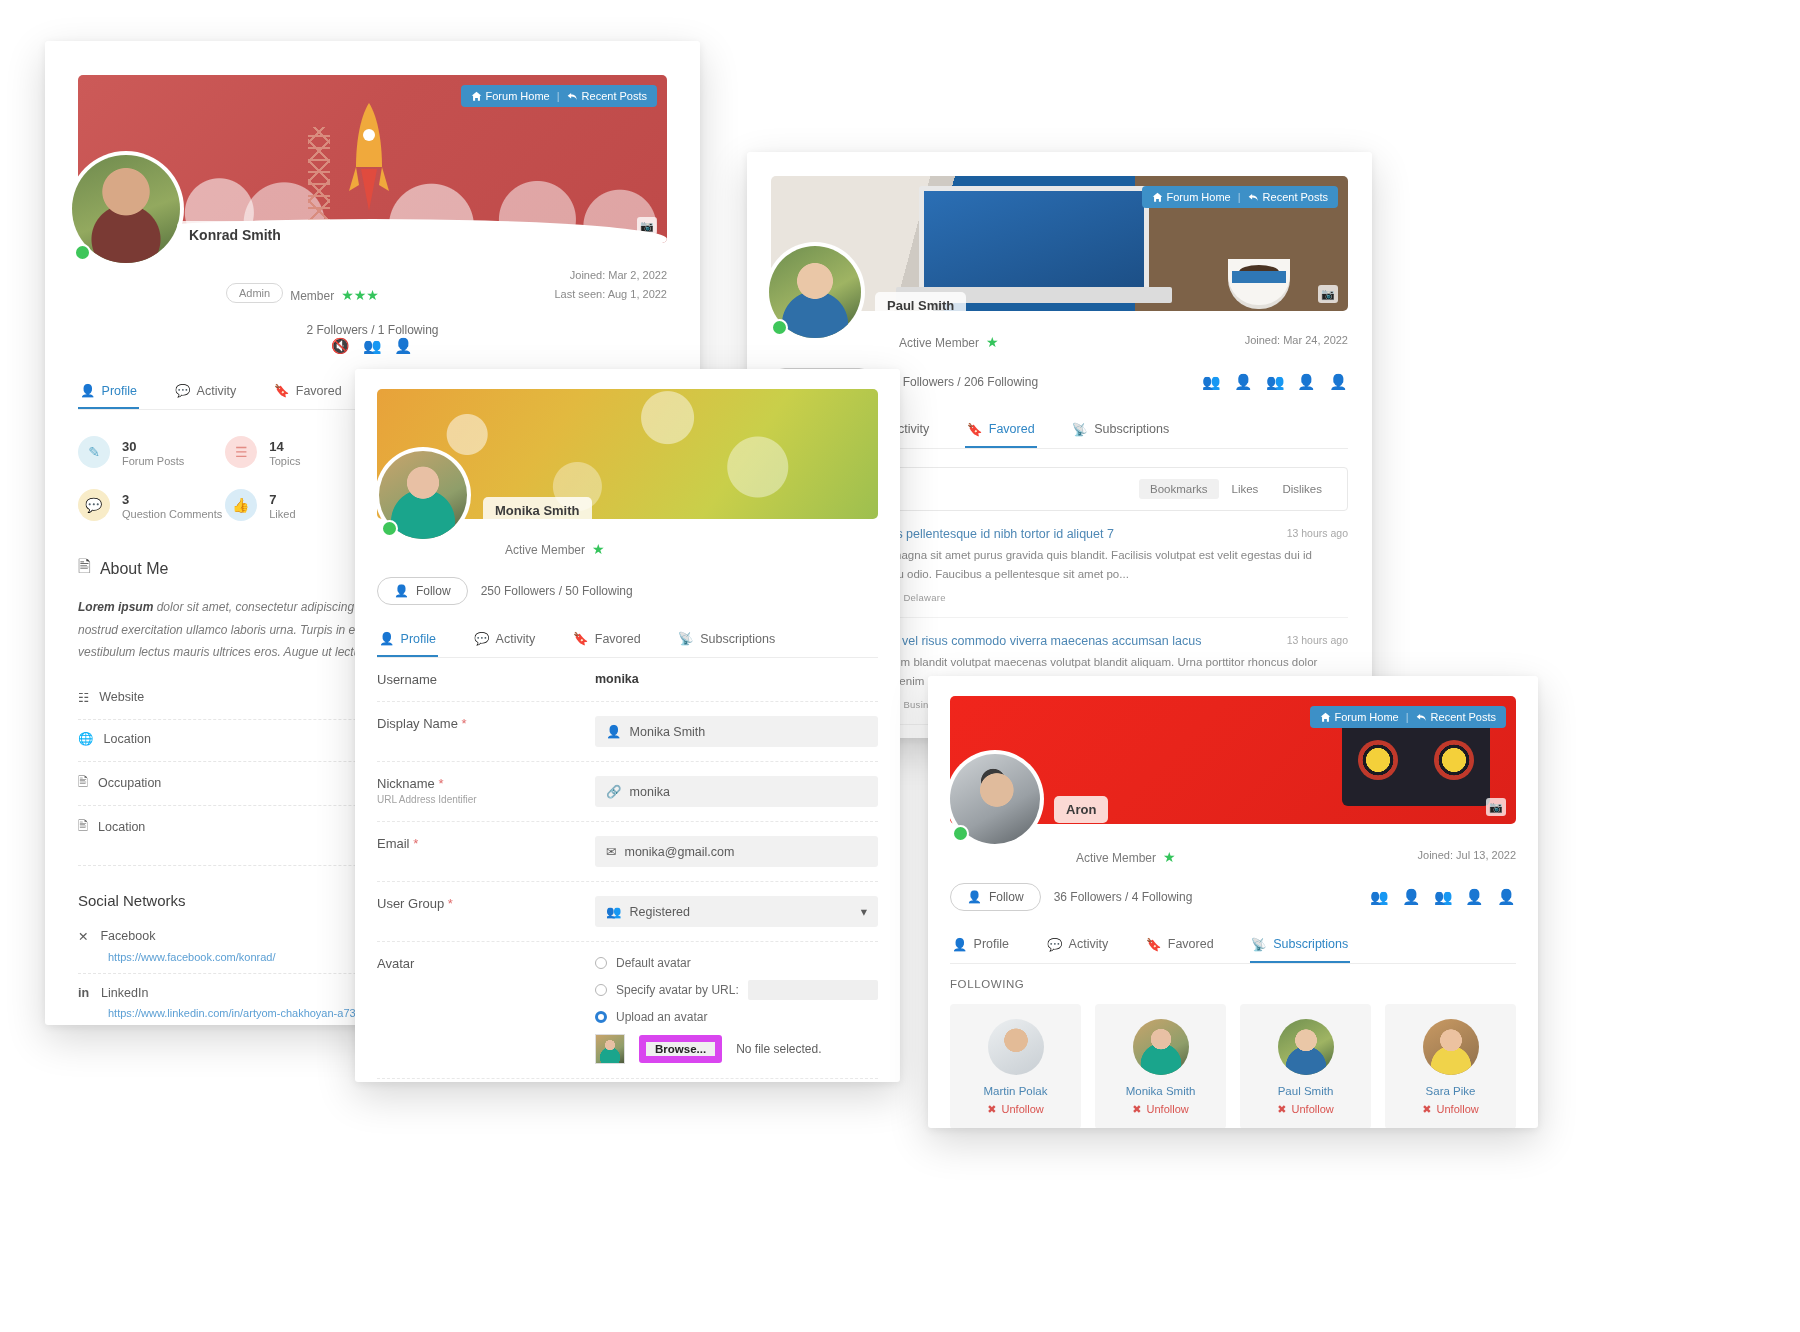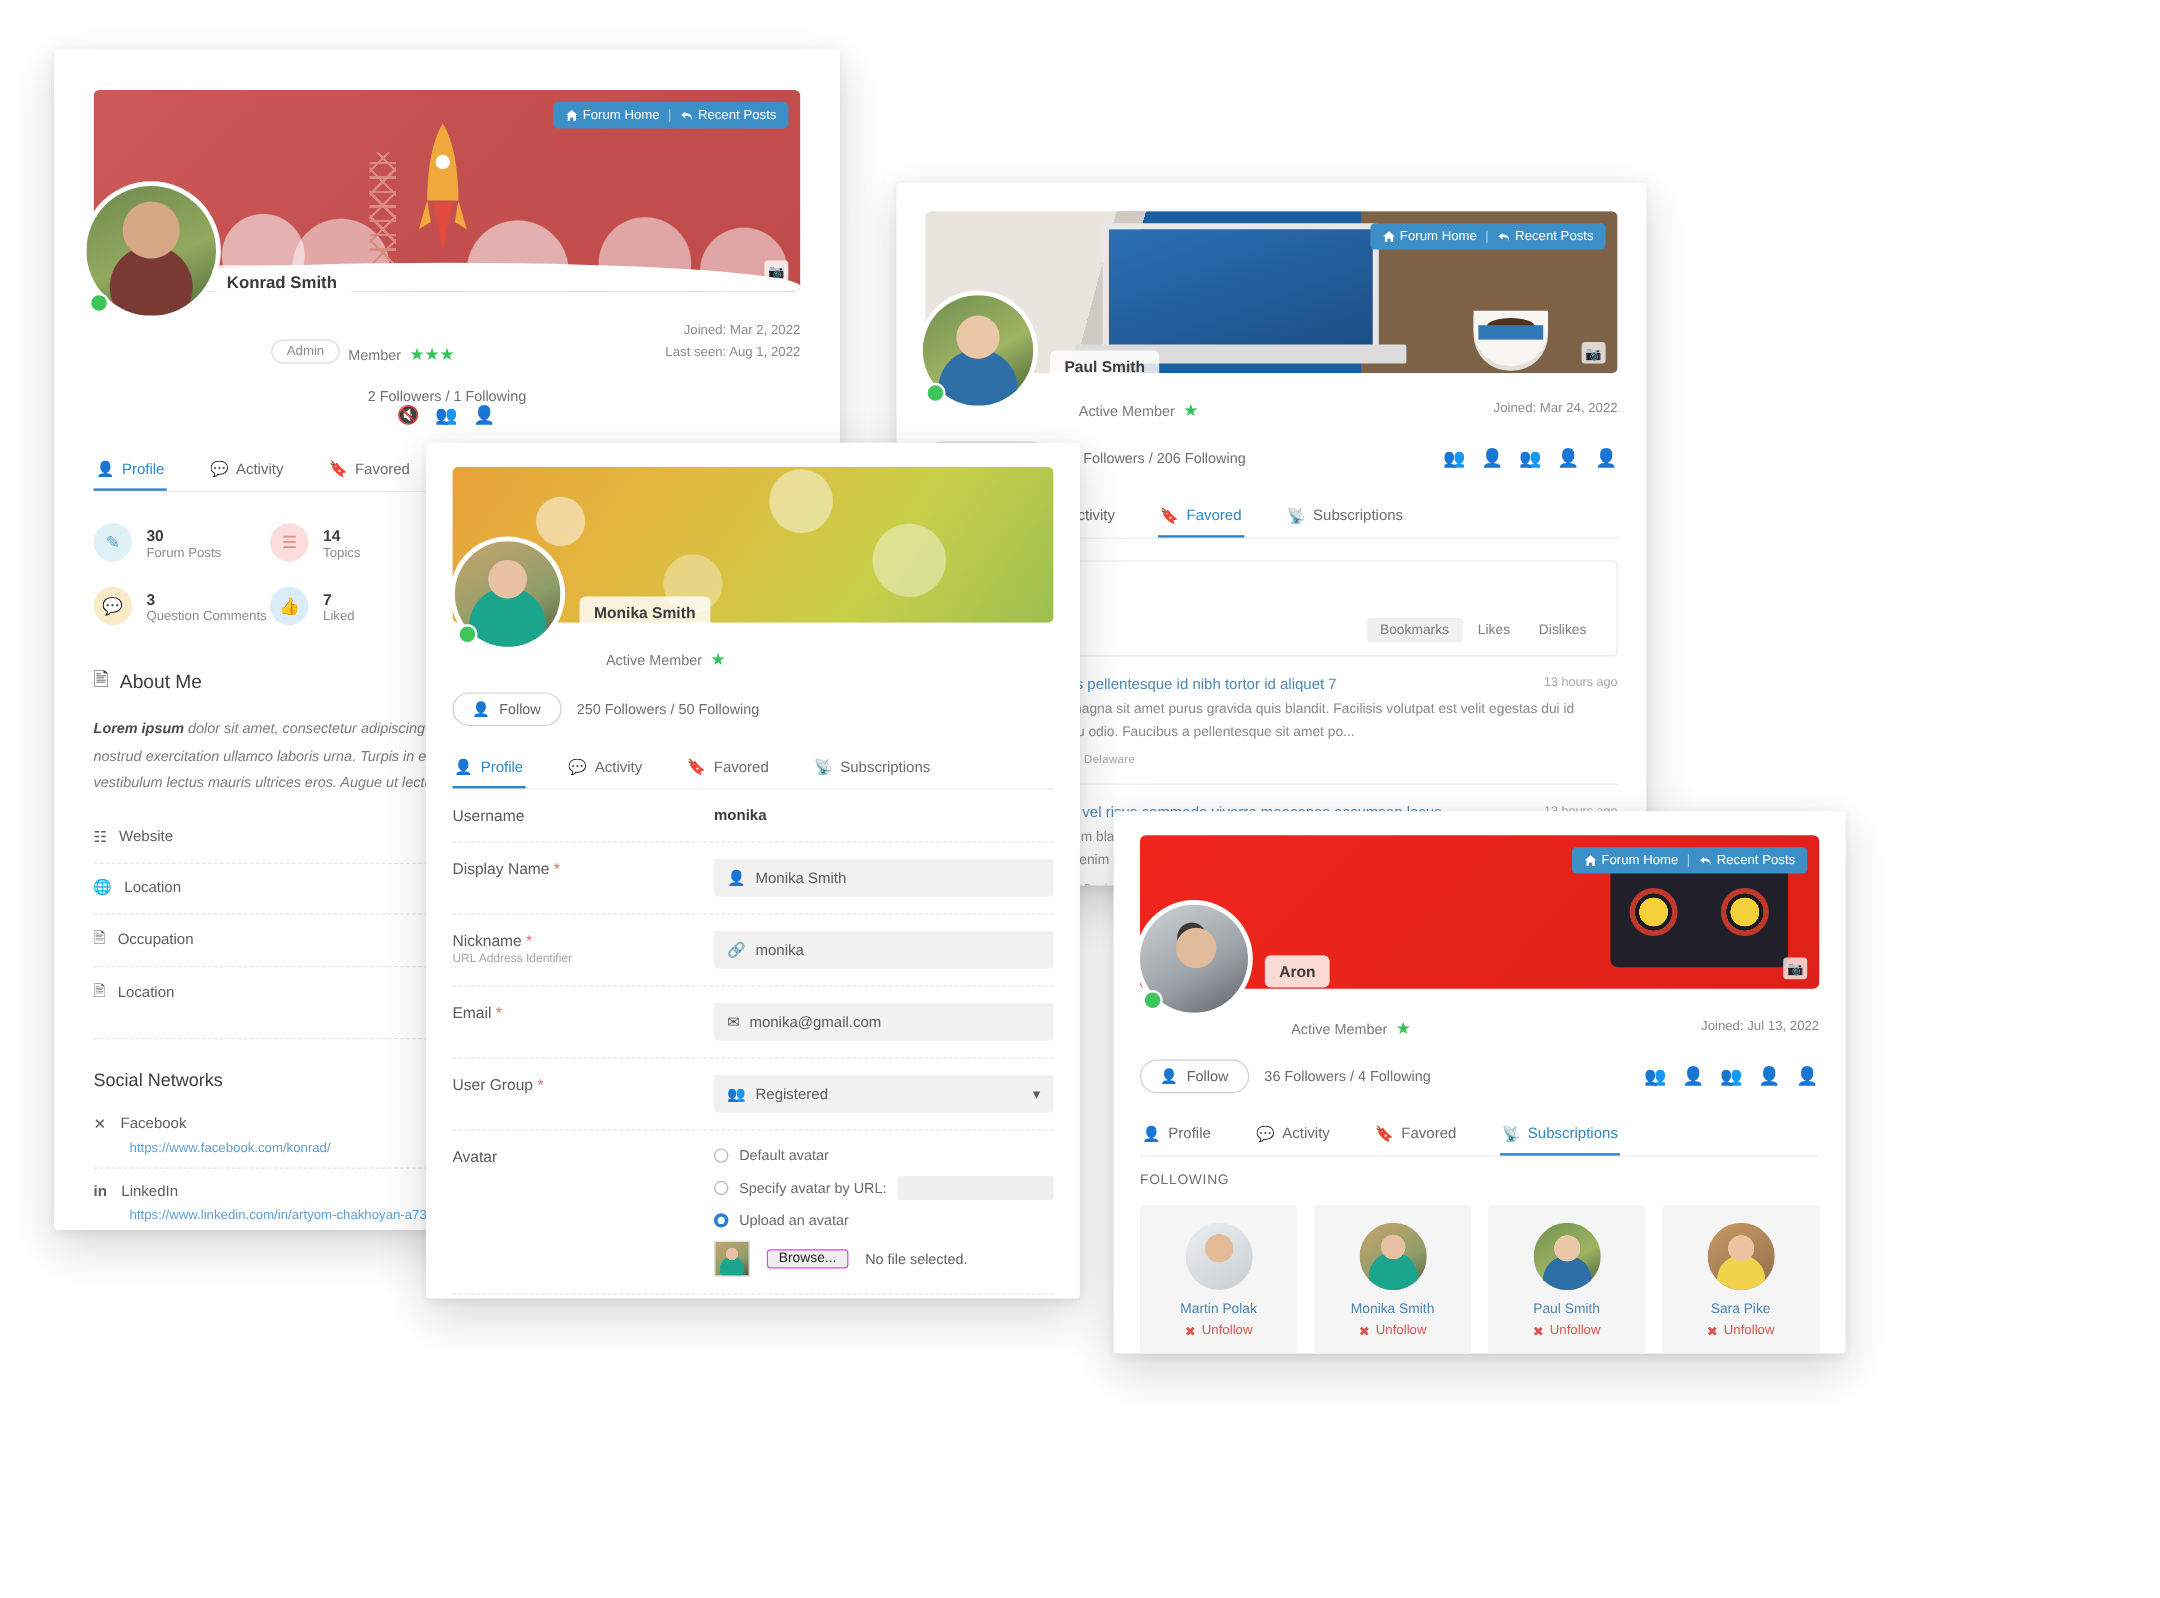--- a/index.html
+++ b/index.html
@@ -123,21 +123,21 @@
     background:#dcdcdc; border-radius:2px; }
   .coffee { position:absolute; right:58px; bottom:6px; width:62px; height:46px; border-radius:0 0 30px 30px;
     background:#f7f5f2; box-shadow:0 4px 0 #e3e0db; }
   .coffee::before { content:""; position:absolute; left:11px; top:6px; width:40px; height:14px; border-radius:50%; background:#4a3323; }
   .coffee::after { content:""; position:absolute; left:4px; top:12px; width:54px; height:12px; background:#2f77b5; }
   .total-bar {
     border:1px solid #e8e8e8; border-radius:4px; display:flex; justify-content:space-between;
     align-items:center; padding:11px 14px; font-size:12px; color:#6e6e6e; margin-top:18px;
   }
   .segbtns { display:flex; gap:2px; }
-  .segbtn { font-size:11.5px; color:#7d7d7d; padding:4px 11px; border-radius:3px;margin-top:36px; }
+  .segbtn { font-size:11.5px; color:#7d7d7d; padding:4px 11px; border-radius:3px; }
   .segbtn.on { background:#f0f0f0; }
   .bm-row { display:flex; gap:16px; padding:16px 0 14px; border-bottom:1px solid #f1f1f1; }
   .bm-ic { width:58px; text-align:center; flex:none; }
   .bm-ic .tx { font-size:8.5px; letter-spacing:.4px; color:#b6b6b6; margin-bottom:4px; }
   .bm-body { flex:1; min-width:0; }
   .bm-head { display:flex; justify-content:space-between; gap:12px; }
   .bm-title { font-size:12.5px; color:#4e88b5; }
   .bm-time { font-size:10.5px; color:#a8a8a8; white-space:nowrap; }
   .bm-ex { font-size:11.5px; color:#888; line-height:1.65; margin-top:5px; }
   .bm-meta { display:flex; align-items:center; gap:11px; margin-top:8px; font-size:9.5px; color:#a9a9a9; letter-spacing:.3px; }
@@ -163,22 +163,22 @@
   .finput {
     background:#f1f1f1; border-radius:3px; padding:8px 11px; display:flex;
     align-items:center; gap:8px; font-size:12.5px; color:#5b5b5b;
   }
   .finput.sel { justify-content:space-between; }
   .radio-line { display:flex; align-items:center; gap:9px; font-size:12px; color:#6a6a6a; margin-bottom:10px; }
   .radio { width:12px; height:12px; border-radius:50%; border:1px solid #b5b5b5; flex:none; background:#fff; }
   .radio.on { border:3px solid #2a7fd4; background:#fff; }
   .url-box { flex:1; height:20px; background:#efefef; border-radius:2px; }
   .browse {
-    border:1px solid #d946ef; border-radius:3px; background:#efefef;
-    font-size:11.5px; font-weight:normal; color:#222; padding:1px 9px;
+    border:7px solid #d946ef; border-radius:3px; background:#efefef;
+    font-size:11.5px; font-weight:bold; color:#222; padding:1px 9px;
   }
 
   
   #card-aron { left: 928px; top: 676px; width: 610px; height: 452px; border-radius: 3px; }
   #card-aron .inner { padding: 20px 22px 0; }
   .cover-aron {
     height: 128px;
     background: linear-gradient(135deg,#f0251c 0%, #e8241b 40%, #dd2019 100%);
   }
   .cassette { position:absolute; right:26px; top:18px; width:148px; height:92px; background:#21202a; border-radius:6px; }

